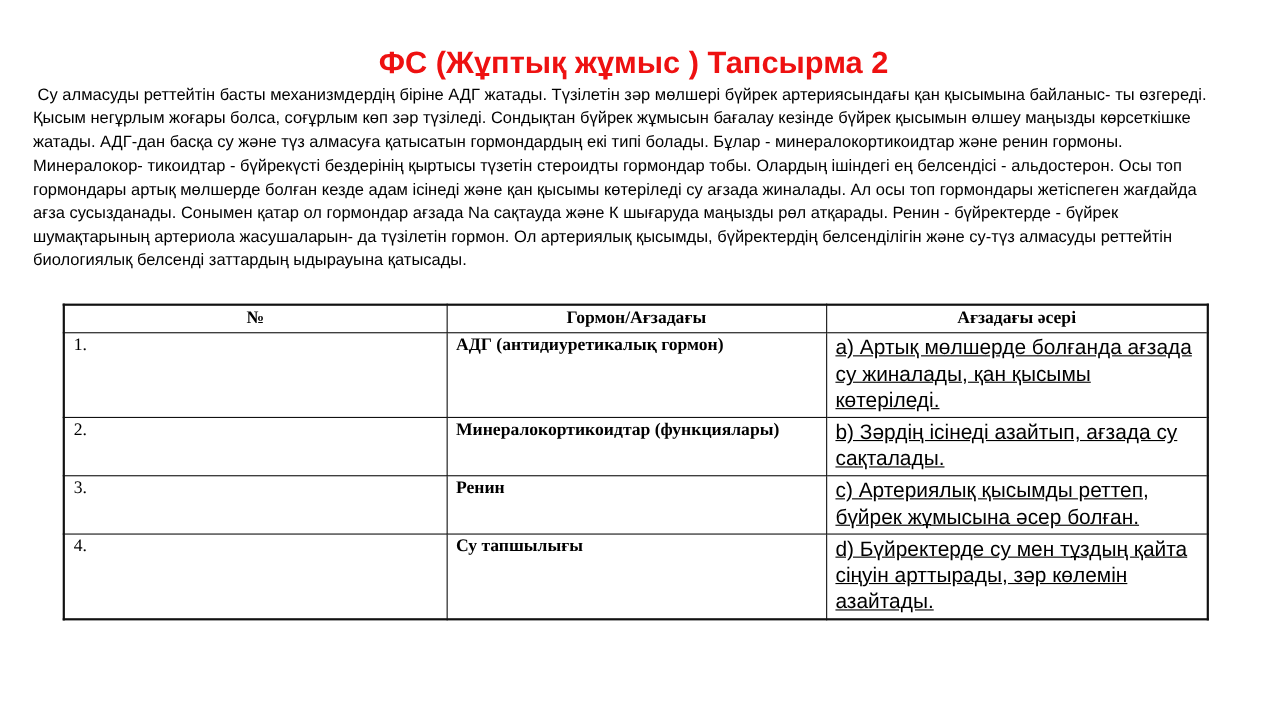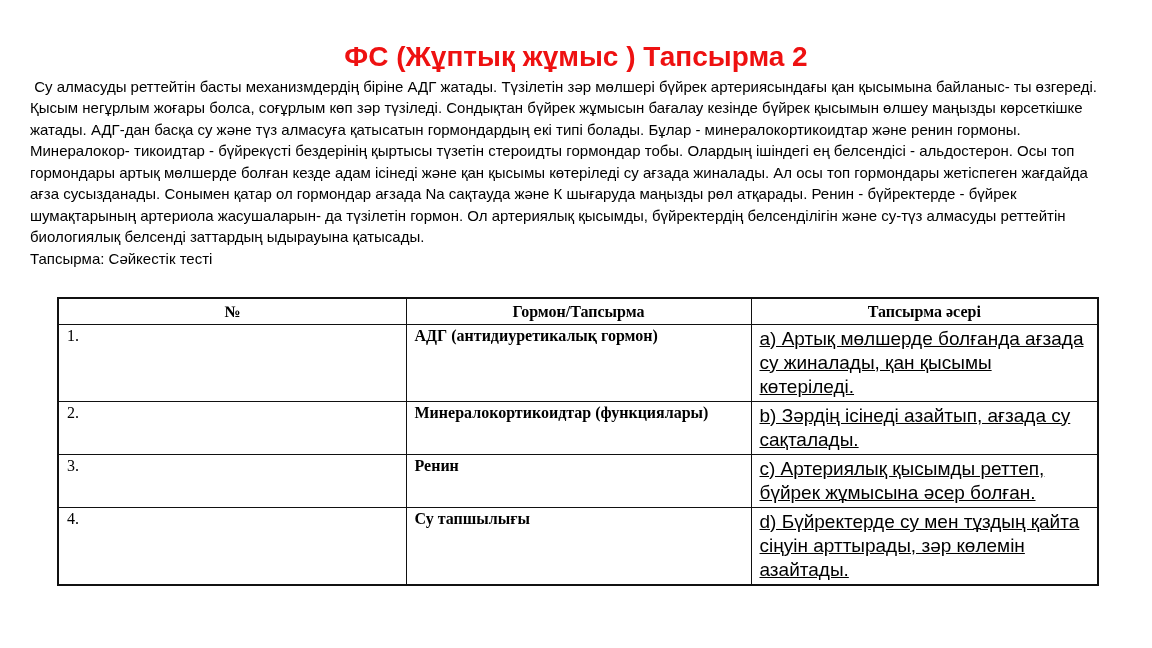--- a/index.html
+++ b/index.html
@@ -84,34 +84,33 @@
 </style>
 </head>
 <body>
 
 <div class="slide">
 
   <h1 class="page-title" style="color: rgb(238, 17, 17);">ФС (Жұптық жұмыс ) Тапсырма 2</h1>
 
   <div class="intro">
     <p> Су алмасуды реттейтін басты механизмдердің біріне АДГ жатады. Түзілетін зәр мөлшері бүйрек артериясындағы қан қысымына байланыс- ты өзгереді. Қысым негұрлым жоғары болса, соғұрлым көп зәр түзіледі. Сондықтан бүйрек жұмысын бағалау кезінде бүйрек қысымын өлшеу маңызды көрсеткішке жатады. АДГ-дан басқа су және түз алмасуға қатысатын гормондардың екі типі болады. Бұлар - минералокортикоидтар және ренин гормоны. Минералокор- тикоидтар - бүйрекүсті бездерінің қыртысы түзетін стероидты гормондар тобы. Олардың ішіндегі ең белсендісі - альдостерон. Осы топ гормондары артық мөлшерде болған кезде адам ісінеді және қан қысымы көтеріледі су ағзада жиналады. Ал осы топ гормондары жетіспеген жағдайда ағза сусызданады. Сонымен қатар ол гормондар ағзада Na сақтауда және К шығаруда маңызды рөл атқарады. Ренин - бүйректерде - бүйрек шумақтарының артериола жасушаларын- да түзілетін гормон. Ол артериялық қысымды, бүйректердің белсенділігін және су-түз алмасуды реттейтін биологиялық белсенді заттардың ыдырауына қатысады.</p>
-    <p>Тапсырма: Сәйкестік тесті</p>
   </div>
 
   <table class="matching">
     <colgroup>
       <col class="c-num">
       <col class="c-hormone">
       <col class="c-effect">
     </colgroup>
     <thead>
       <tr>
         <th>№</th>
-        <th>Гормон/Тапсырма</th>
-        <th>Тапсырма әсері</th>
+        <th>Гормон/Ағзадағы</th>
+        <th>Ағзадағы әсері</th>
       </tr>
     </thead>
     <tbody>
       <tr>
         <td class="cell-num">1.</td>
         <td class="cell-hormone">АДГ (антидиуретикалық гормон)</td>
         <td class="cell-effect">a) Артық мөлшерде болғанда ағзада су жиналады, қан қысымы көтеріледі.</td>
       </tr>
       <tr>
         <td class="cell-num">2.</td>

